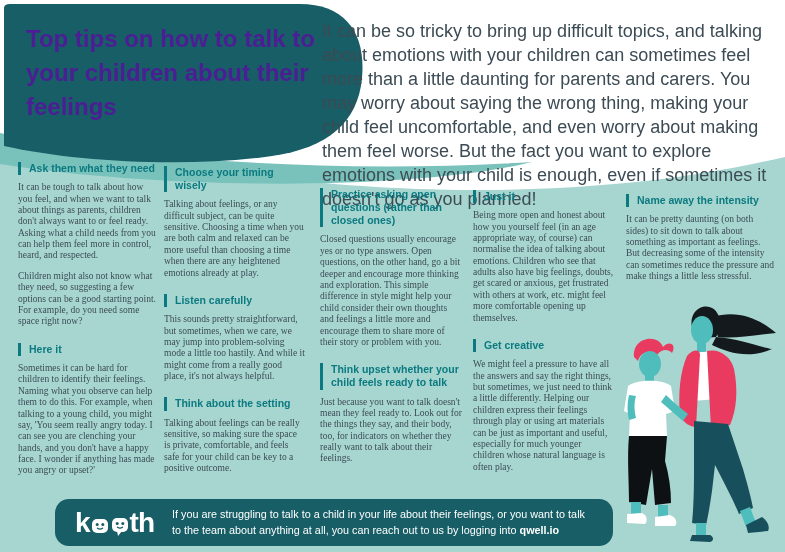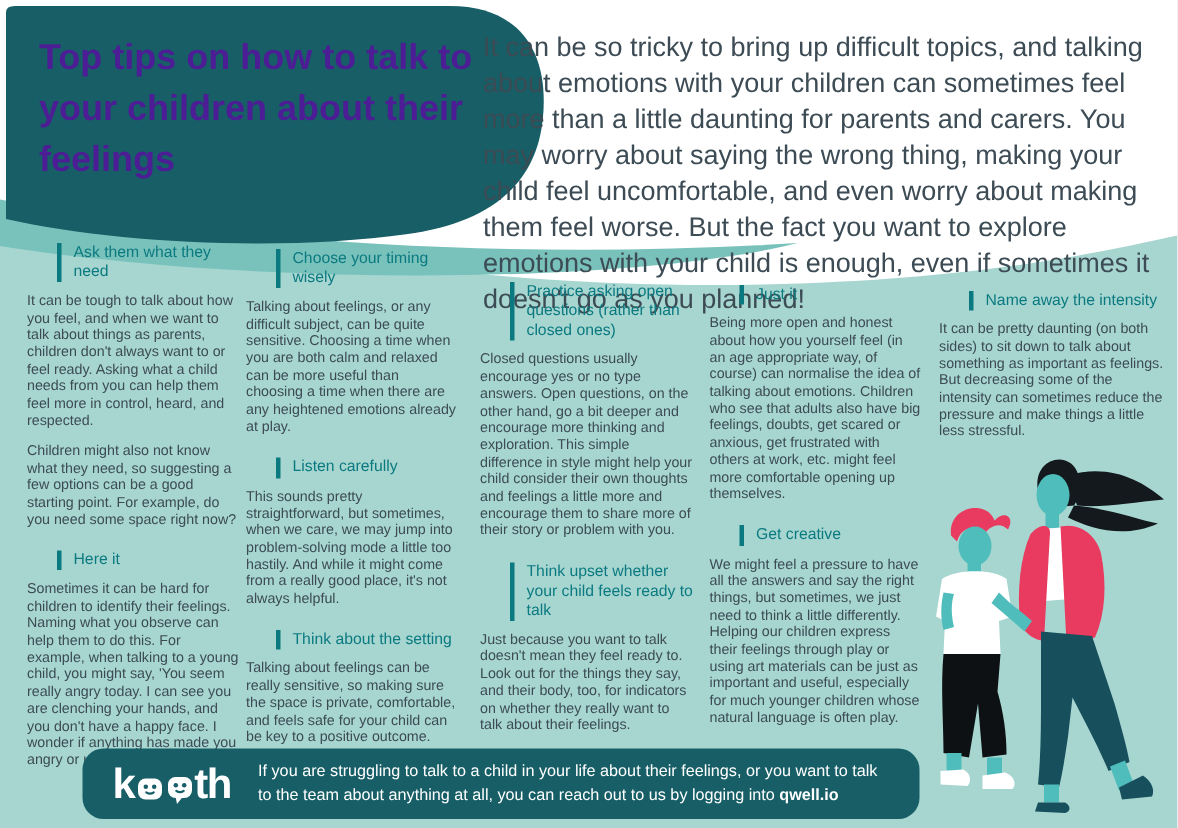--- a/index.html
+++ b/index.html
@@ -21,23 +21,23 @@
   .intro .emphasis{margin:0;font-weight:700;color:#2e3d46;}
   .tip-col{position:absolute;color:#3c4b54;font-size:9.5px;line-height:1.2;}
   .tip-col.c1{left:18px;top:162px;width:141px;}
   .tip-col.c2{left:164px;top:166px;width:141px;}
   .tip-col.c3{left:320px;top:188px;width:143px;}
   .tip-col.c4{left:473px;top:190px;width:141px;}
   .tip-col.c5{left:626px;top:194px;width:150px;}
   .tip-sec + .tip-sec{margin-top:15px;}
   .tip-h{
     border-left:3.5px solid #0b7a80;padding-left:8px;margin-bottom:7px;
-    color:#0b7a80;font-weight:400;font-size:10.5px;line-height:1.25;margin-left:20px;
+    color:#0b7a80;font-weight:700;font-size:10.5px;line-height:1.25;
   }
-  .tip-p{margin:0 0 9px 0;}
+  .tip-p{margin:0 0 9px 0;font-family:Liberation Serif, serif;}
   .tip-p:last-child{margin-bottom:0;}
   .footer-bar{
     position:absolute;left:55px;top:499px;width:558px;height:47px;
     background:#175e66;border-radius:14px;display:flex;align-items:center;
     gap:18px;padding:0 20px;box-sizing:border-box;
   }
   .logo{display:flex;align-items:center;color:#ffffff;font-weight:700;
     font-size:28px;letter-spacing:-1px;line-height:1;}
   .logo .bubble{margin:6px 1px 0 1px;display:block;}
   .footer-text{

